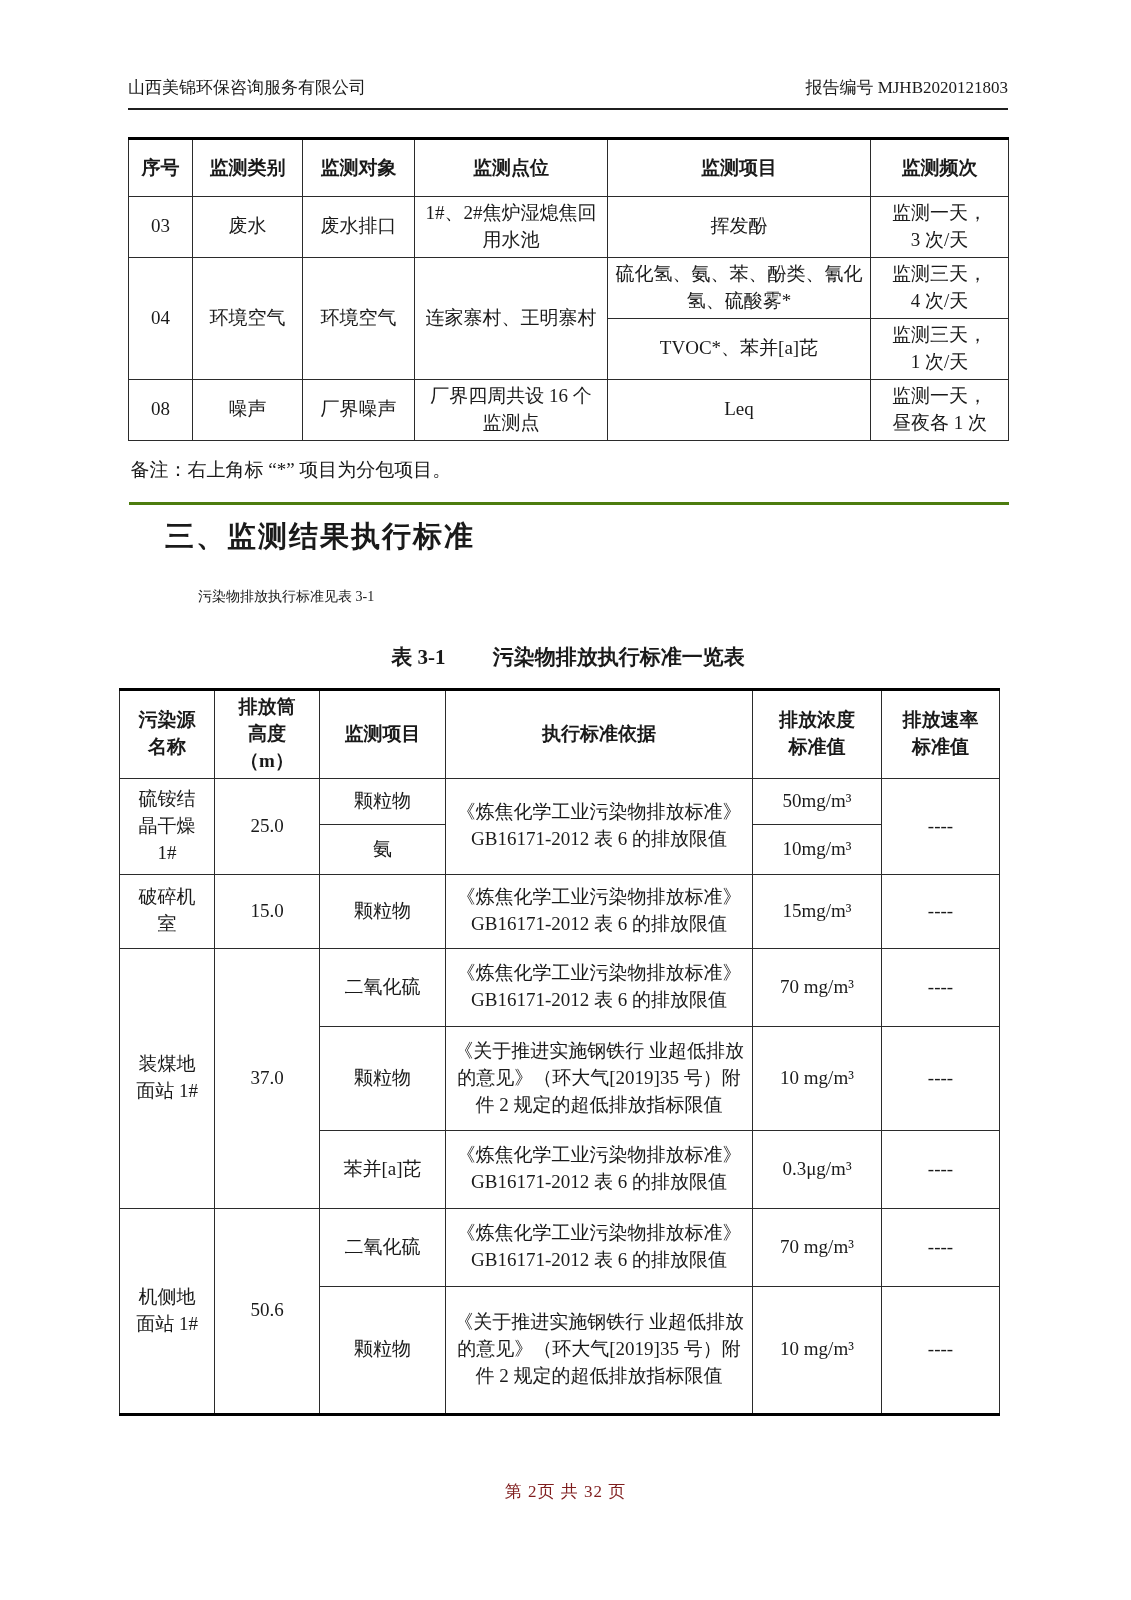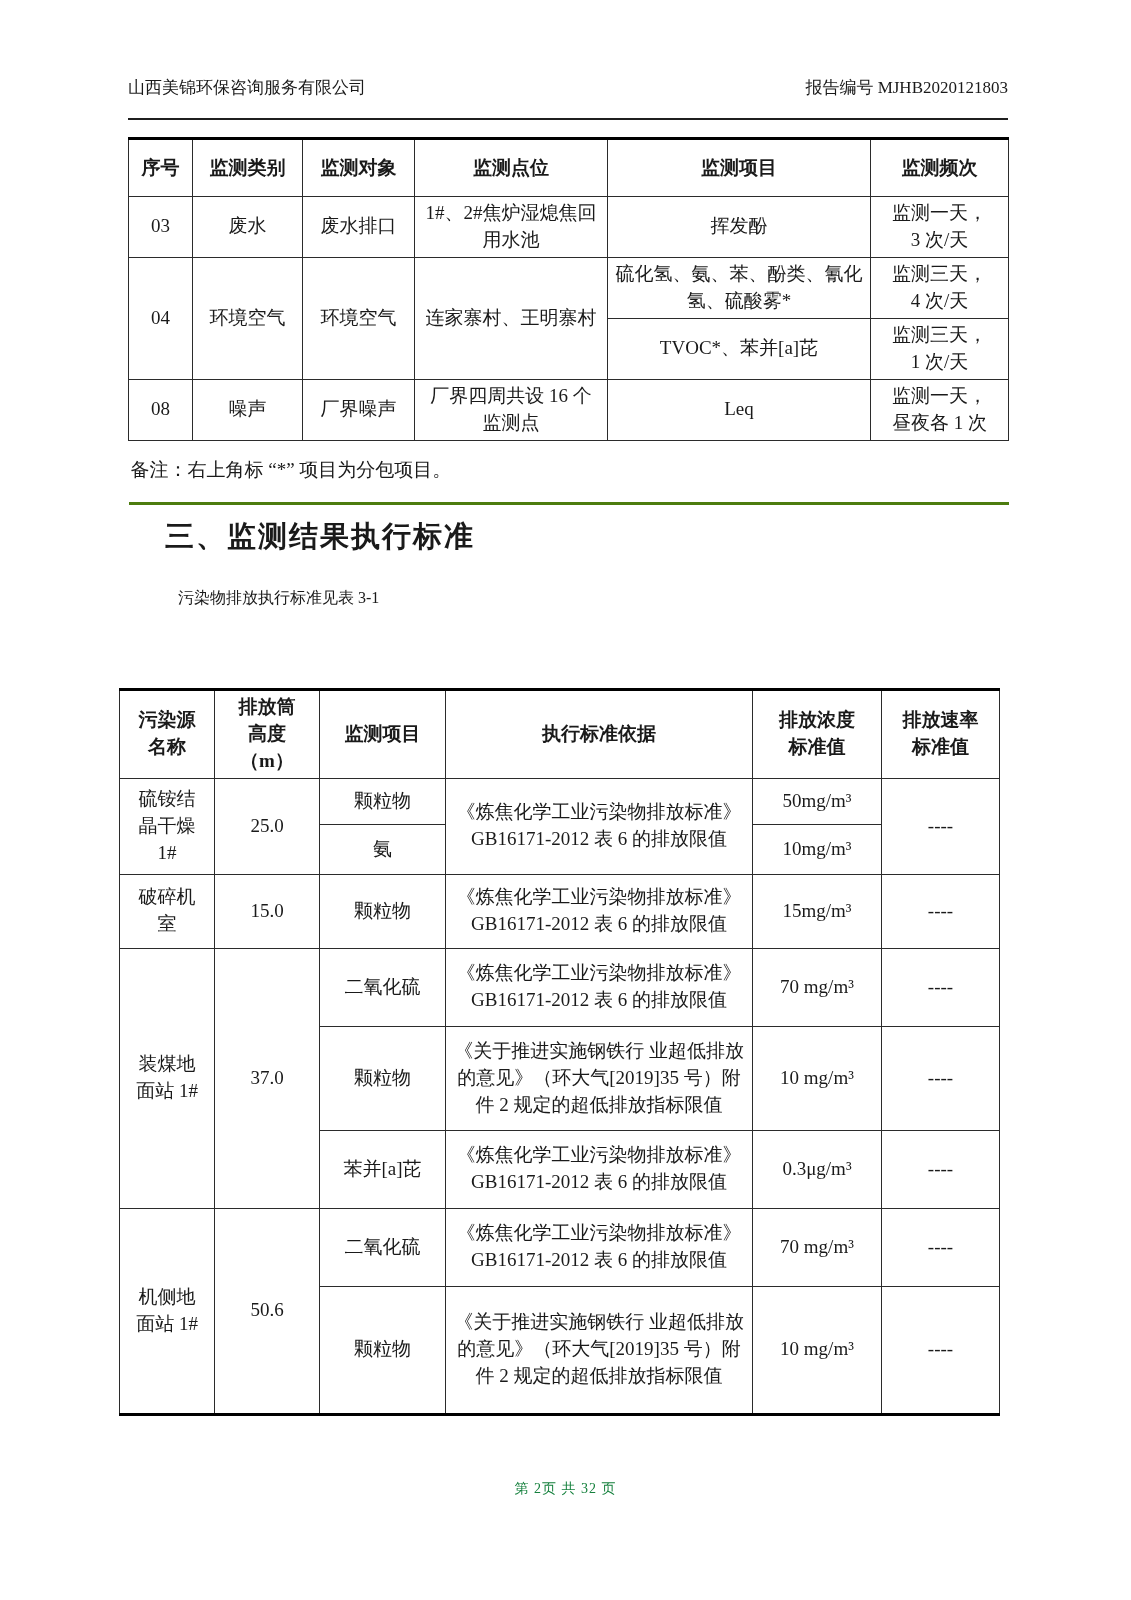--- a/index.html
+++ b/index.html
@@ -8,21 +8,21 @@
     width:1131px; height:1600px;
     background:#ffffff;
     font-family:"Liberation Serif","DejaVu Serif",serif;
     color:#1a1a1a;
     overflow:hidden;
   }
   
   .doc-header {
     position:absolute; left:128px; top:76px; width:880px;
     display:flex; justify-content:space-between; align-items:flex-end;
-    font-size:17px; padding-bottom:19px;
+    font-size:17px; padding-bottom:9px;
     border-bottom:2px solid #1f1f1f;
   }
   
   table { border-collapse:collapse; table-layout:fixed; width:880px; }
   td, th {
     border:1px solid #2b2b2b;
     text-align:center; vertical-align:middle;
     font-size:19px; line-height:1.42;
     padding:3px 6px;
     white-space:pre-line;
@@ -38,32 +38,32 @@
     text-align:left; vertical-align:middle;
     padding:16px 4px 18px 2px;
     font-size:19px; white-space:normal;
   }
   
   .sec-heading {
     position:absolute; left:128px; top:517px;
     font-size:29px; font-weight:bold; letter-spacing:2px;margin-left:37px;
   }
   .intro {
-    position:absolute; left:120px; top:588px; width:880px;
-    font-size:16px; padding-left:58px; box-sizing:border-box;
+    position:absolute; left:140px; top:588px; width:880px;
+    font-size:14px; padding-left:58px; box-sizing:border-box;
   }
   .caption {
     position:absolute; left:128px; top:643px; width:880px;
     text-align:center; font-size:21px; font-weight:bold;
   }
   .caption .cap-label { margin-right:42px; }
   
   .doc-footer {
     position:absolute; left:0; top:1480px; width:100%;
-    text-align:center; font-size:14px; color:#15803d; letter-spacing:1px;
+    text-align:center; font-size:17px; color:#7f1d1d; letter-spacing:1px;
   }
 </style>
 </head>
 <body>
 
 <div class="page">
 
   <div class="doc-header">
     <span>山西美锦环保咨询服务有限公司</span>
     <span>报告编号 MJHB2020121803</span>
@@ -120,20 +120,24 @@
 昼夜各 1 次</td>
     </tr>
     <tr>
       <td colspan="6" class="note-cell">备注：右上角标 “*” 项目为分包项目。</td>
     </tr>
   </tbody>
     </table>
 
   <div class="sec-heading">三、监测结果执行标准</div>
   <div class="intro">污染物排放执行标准见表 3-1</div>
+  <div class="caption">
+    <span class="cap-label">表 3-1</span>
+    <span>污染物排放执行标准一览表</span>
+  </div>
 
   <table class="t2">
     <colgroup>
       <col style="width:95px">
         <col style="width:105px">
         <col style="width:126px">
       <col style="width:307px">
         <col style="width:129px">
         <col style="width:118px">
     </colgroup>

